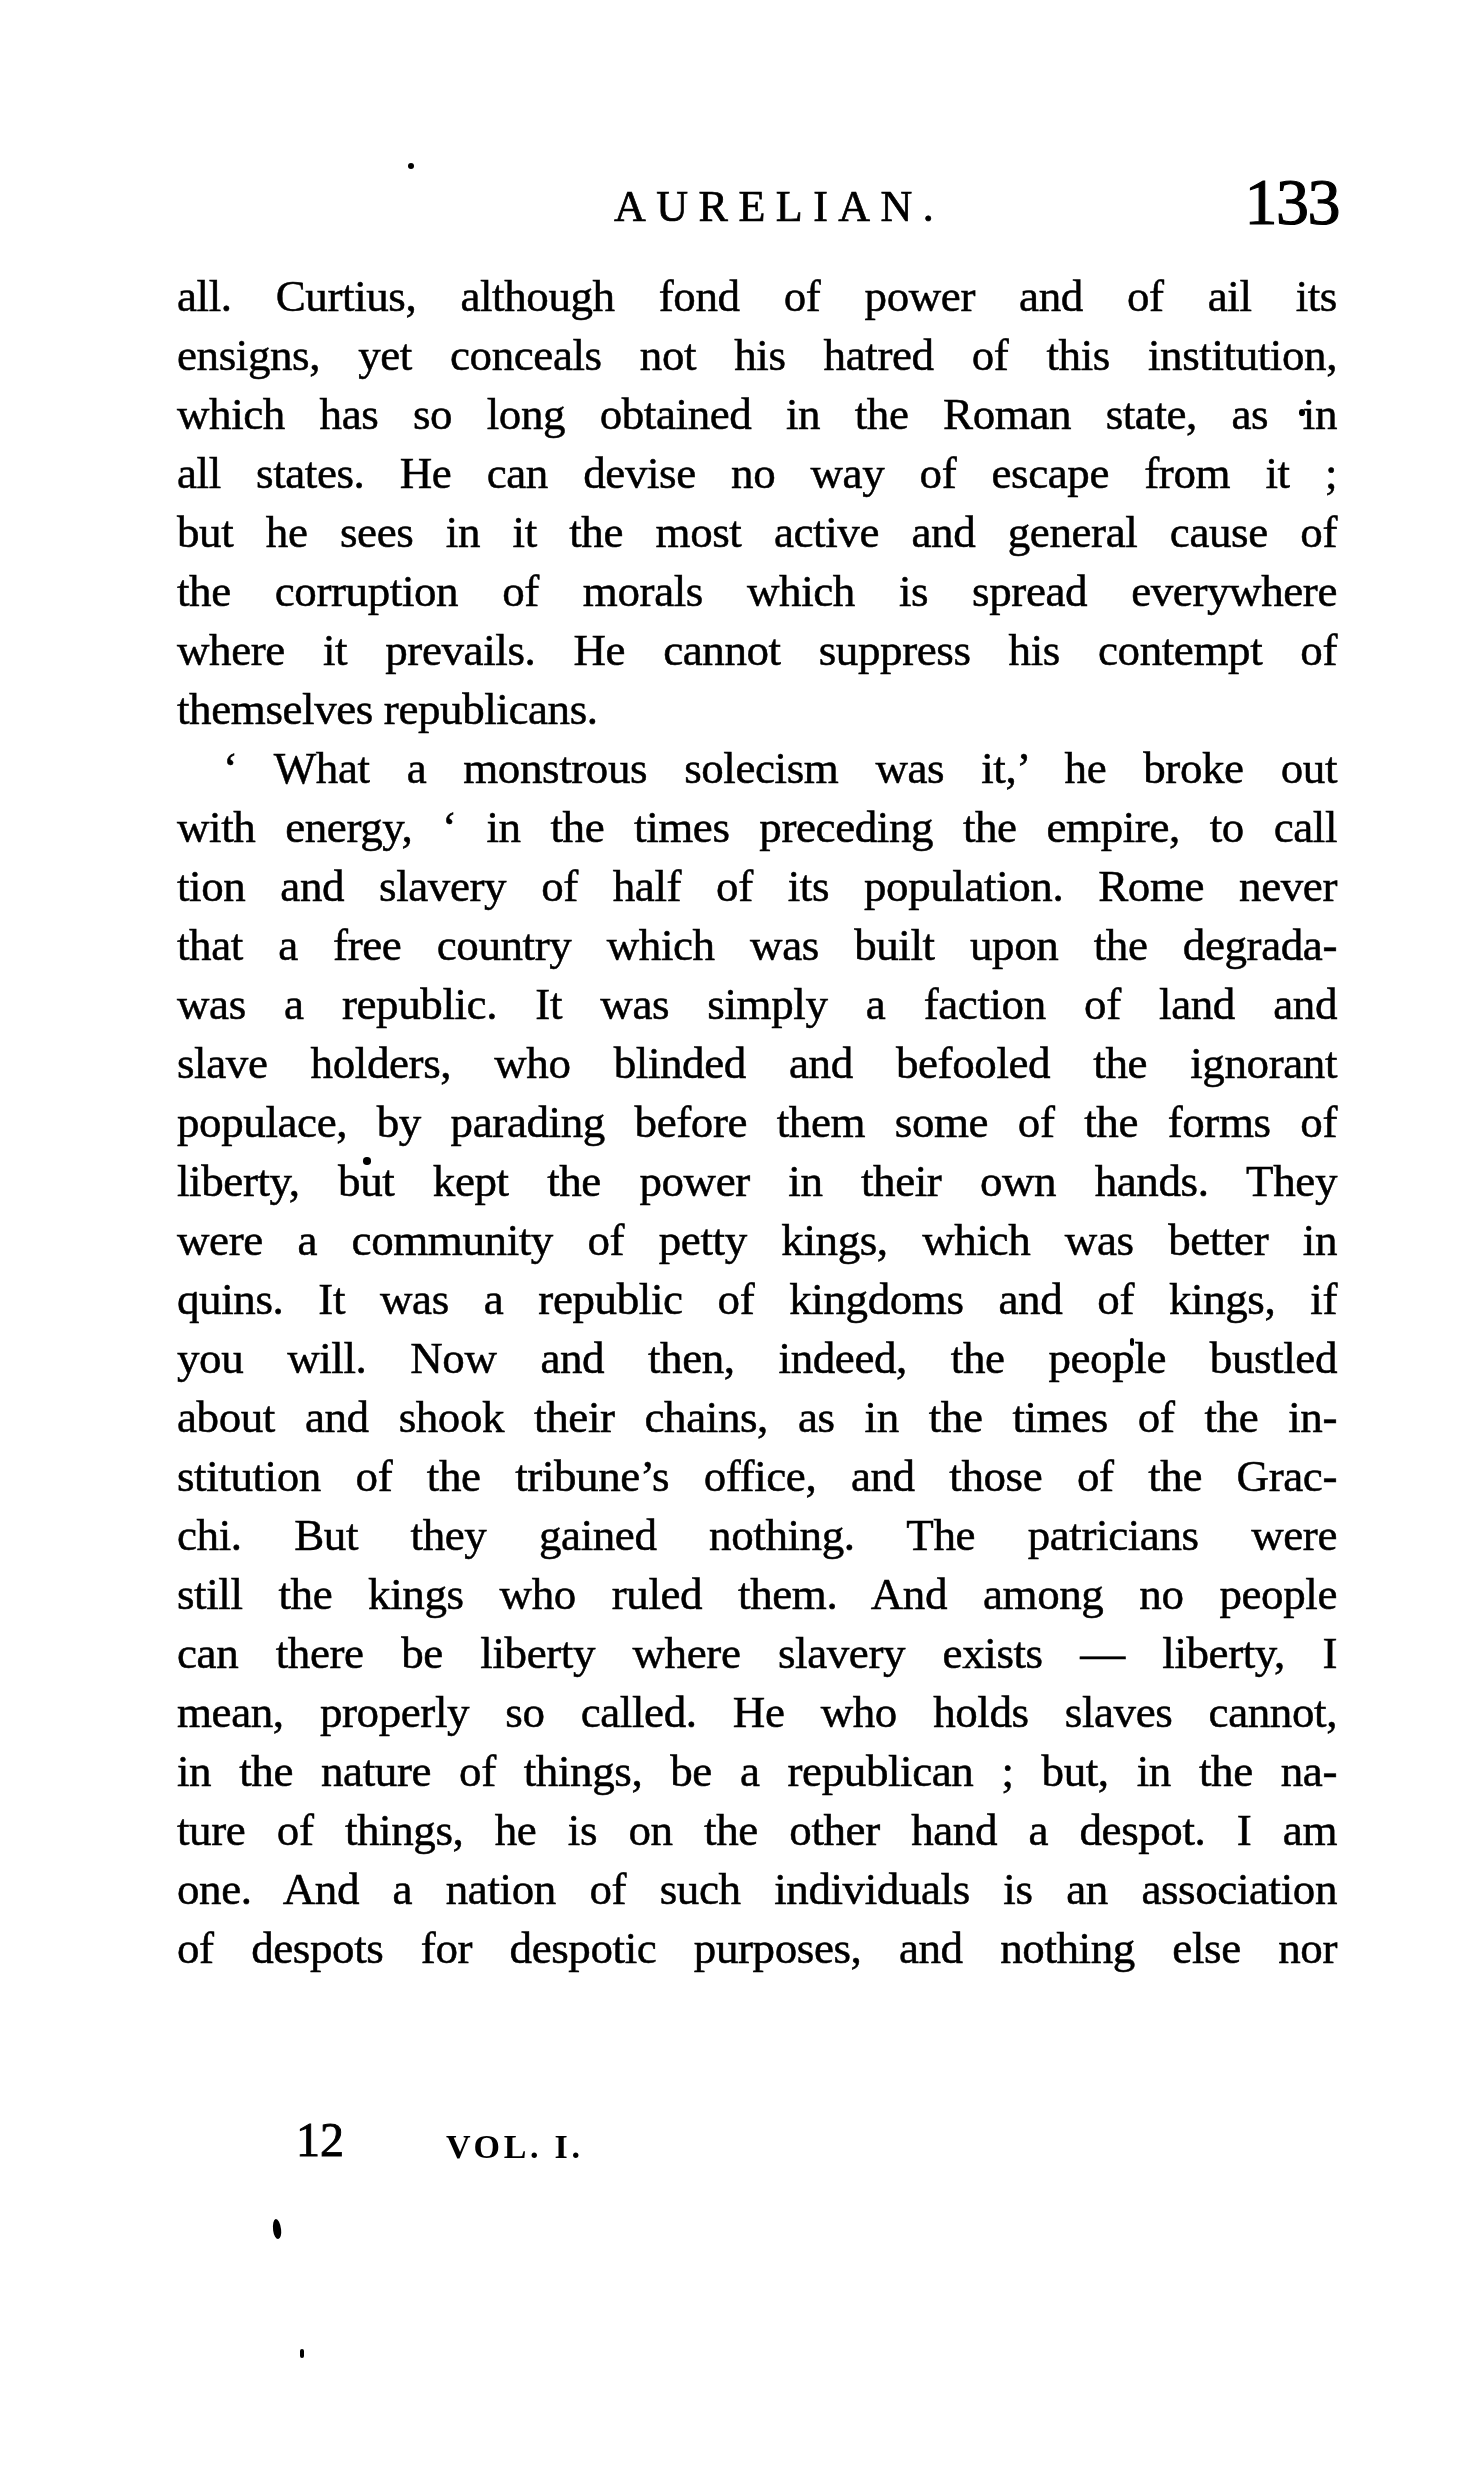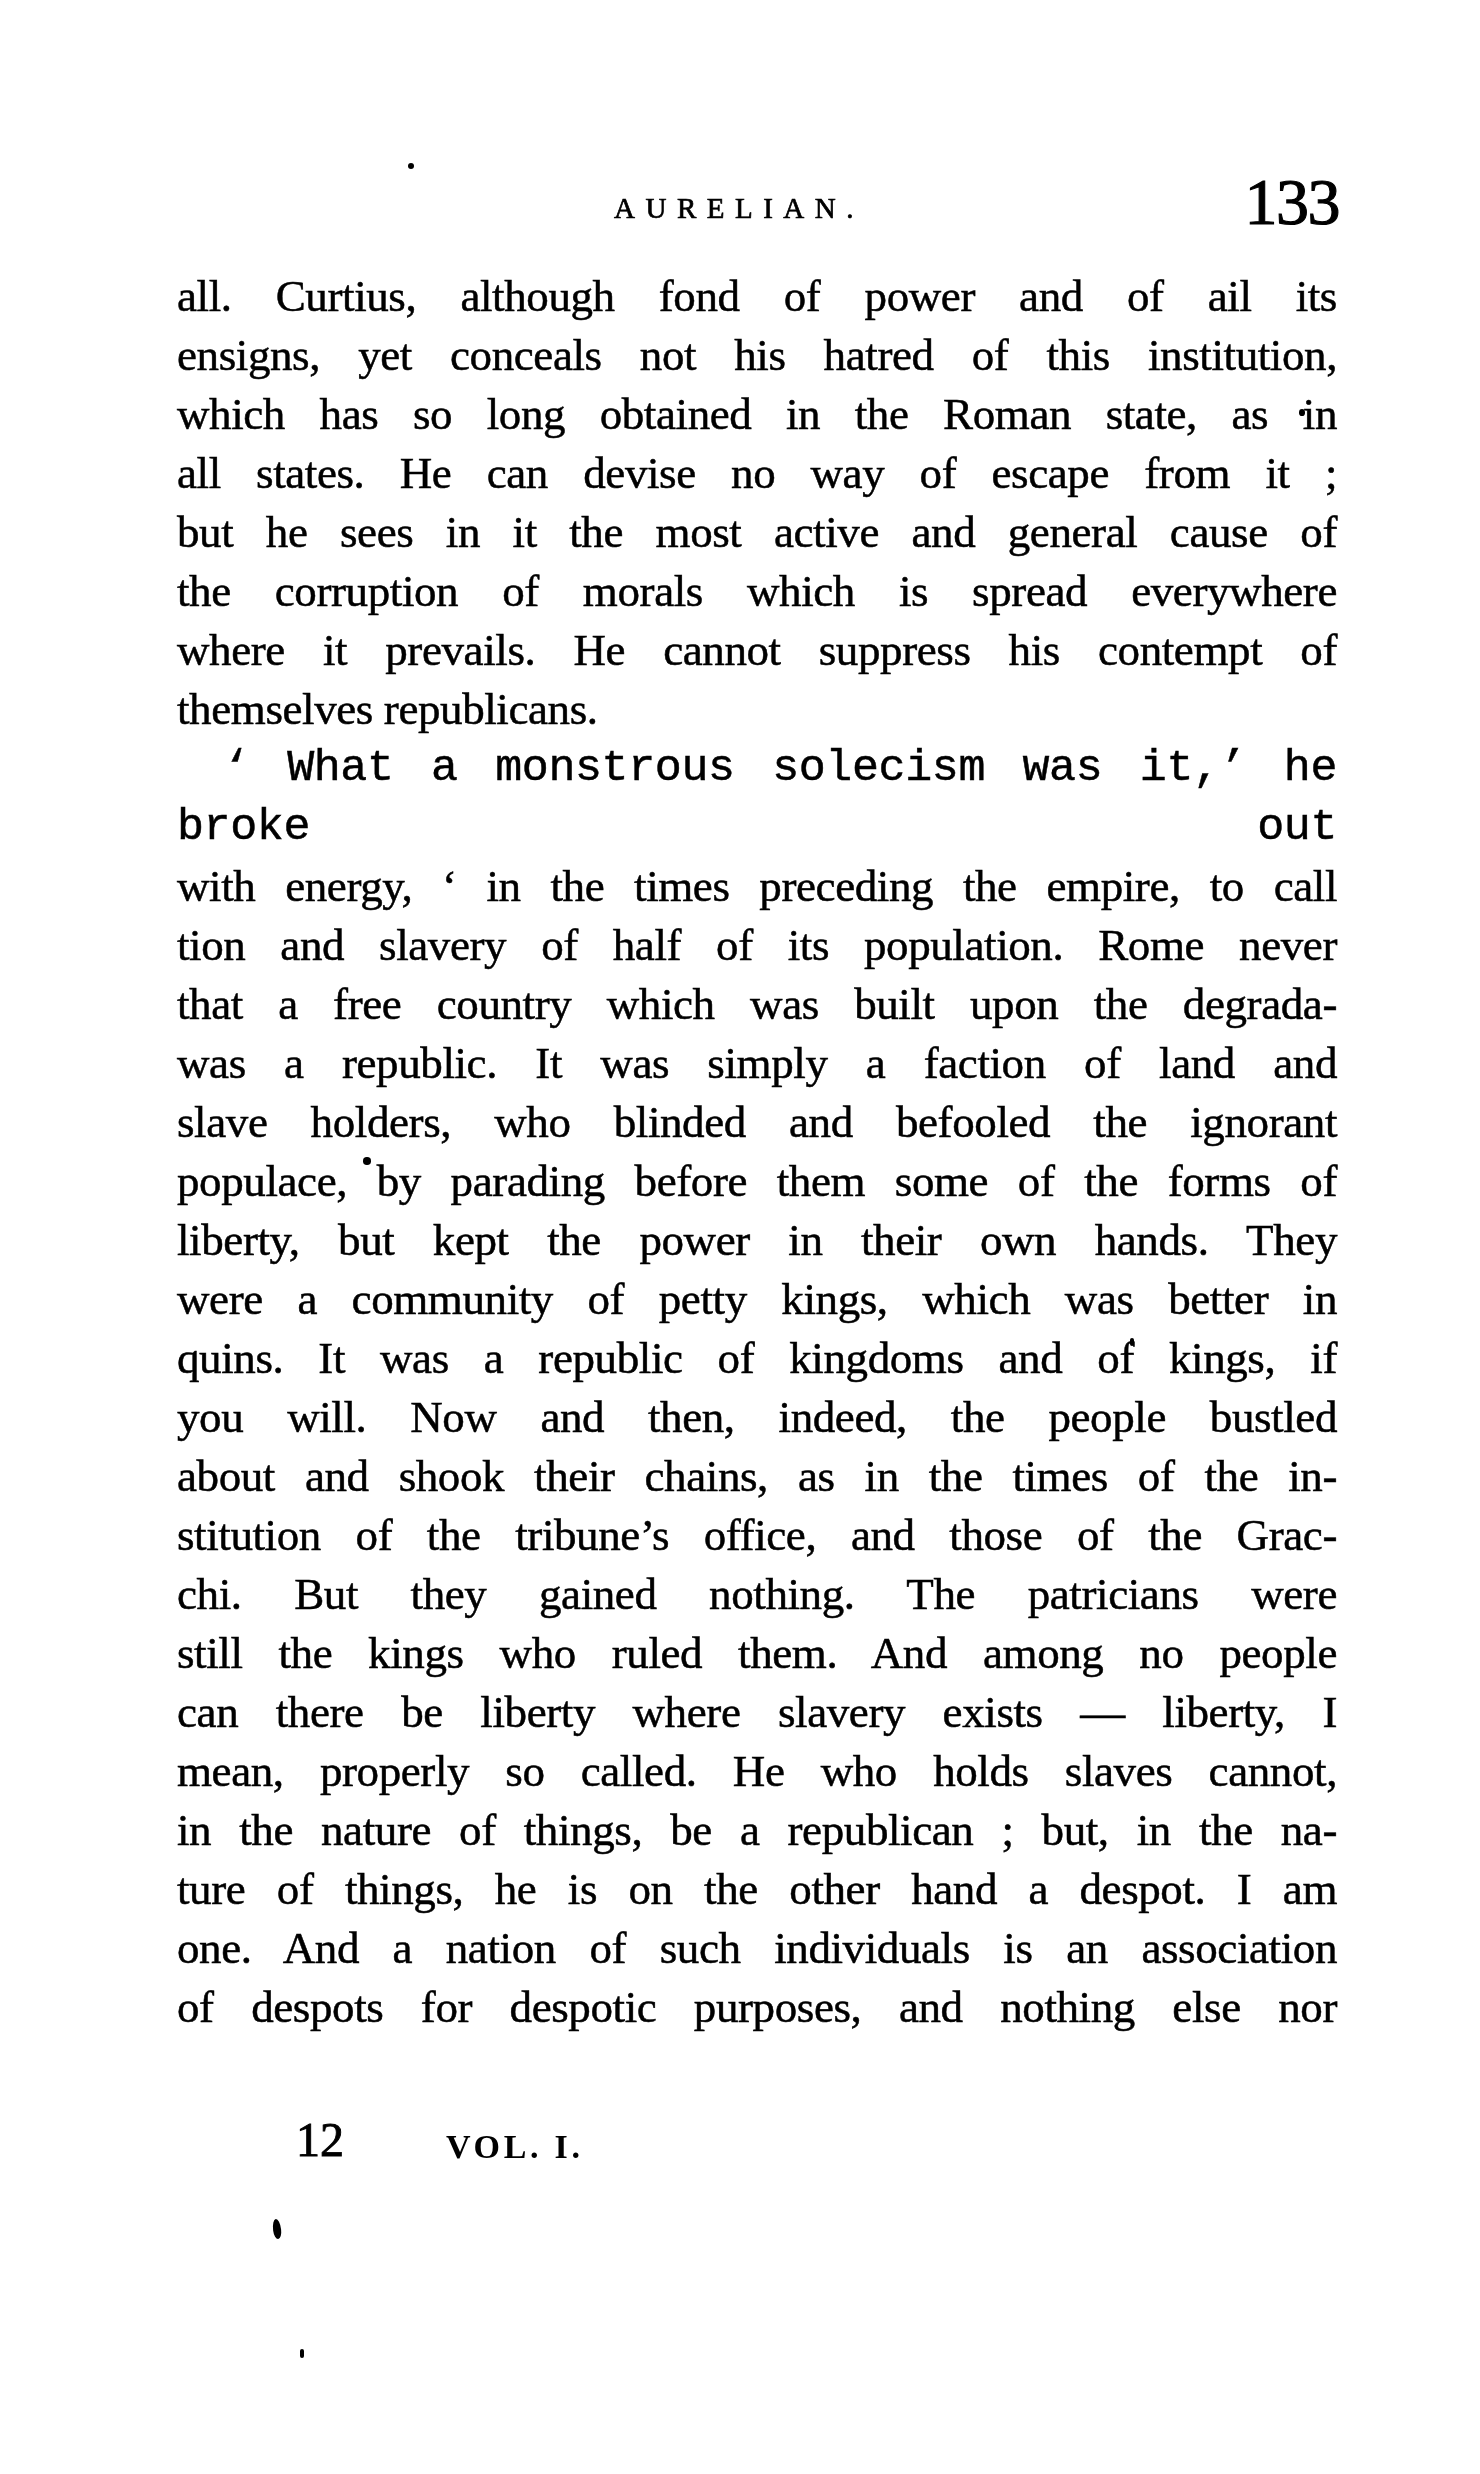--- a/index.html
+++ b/index.html
@@ -19,24 +19,23 @@
   .page {
     position: absolute;
     inset: 0;
     background: #ffffff;
   }
   
   .running-title {
     position: absolute;
     left: 614px;
     top: 181px;
-    font-size: 29px;
+    font-size: 44px;
     letter-spacing: 10.5px;
     white-space: nowrap;
-    margin-top: 11px;
     -webkit-text-stroke: 0.7px #000;
   }
   .page-number {
     position: absolute;
     left: 1225px;
     top: 164px;
     width: 114px;
     text-align: right;
     font-size: 66px;
     letter-spacing: -1.5px;
@@ -58,21 +57,20 @@
     text-align: justify;
     text-align-last: justify;
     white-space: normal;
   }
   .line.plain {
     text-align: left;
     text-align-last: left;
   }
   .line.indent {
     text-indent: 46px;
-    font-family: Liberation Mono, monospace;
   }
   
   .signature-mark {
     position: absolute;
     left: 276px;
     top: 2112px;
     font-size: 48px;
     margin-left: 20px;
     -webkit-text-stroke: 0.9px #000;
   }

